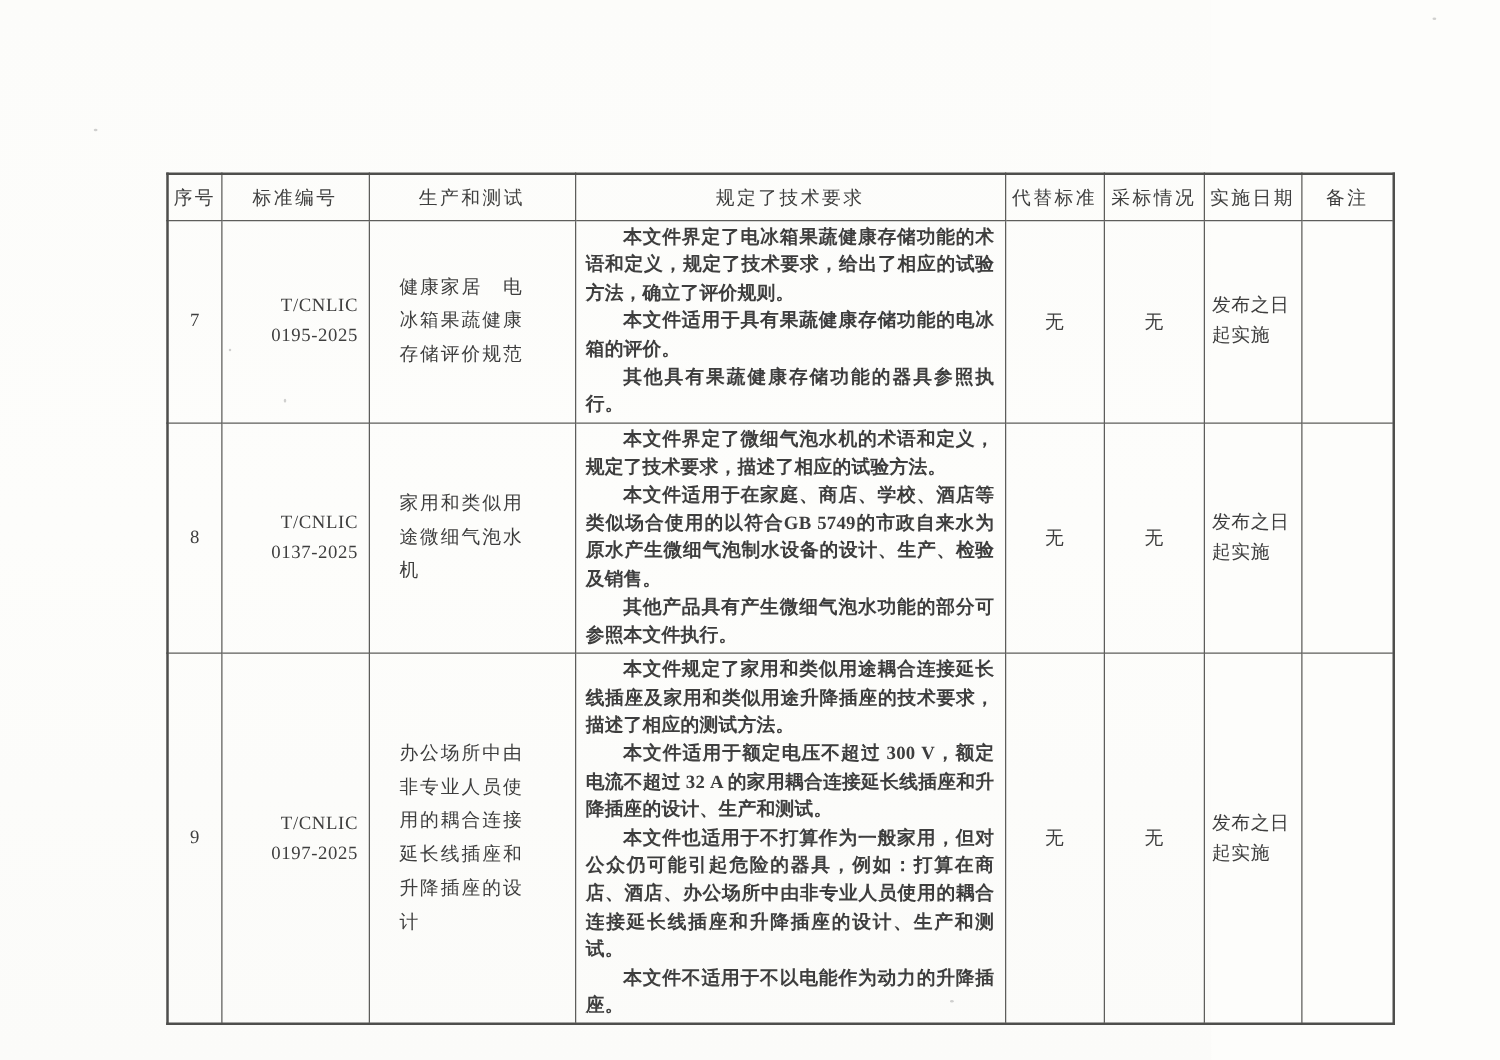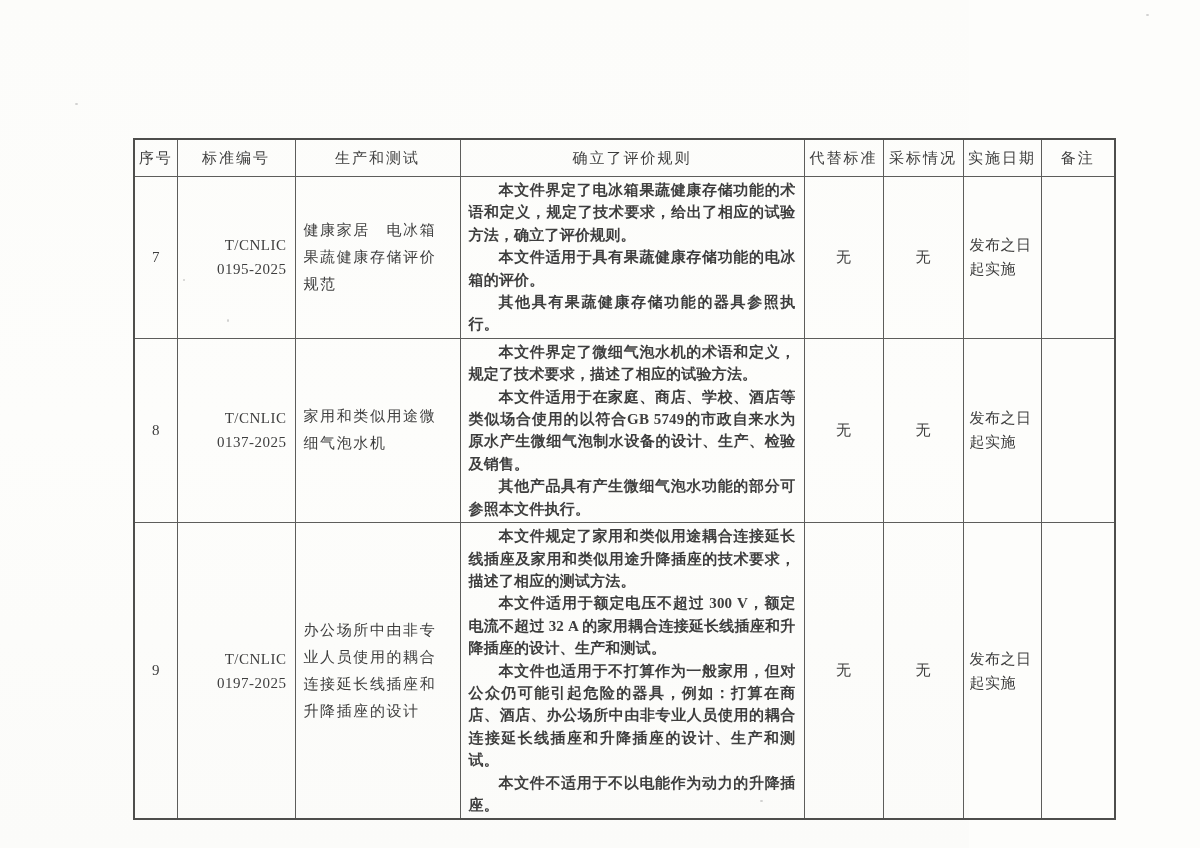--- a/index.html
+++ b/index.html
@@ -44,21 +44,21 @@
   td.c-index, td.c-small {
     text-align: center; vertical-align: middle;
   }
   td.c-code {
     text-align: right; vertical-align: middle;
     padding: 0 8px; line-height: 24px; letter-spacing: .5px;
     word-break: break-word;
   }
   td.c-name {
     text-align: left; vertical-align: middle;
-    padding: 0 8px; line-height: 27px; letter-spacing: 1.6px;
+    padding: 0 24px; line-height: 27px; letter-spacing: 1.6px;
   }
   td.c-content {
     text-align: left; vertical-align: top;
     padding: 2px 8px 2px 8px;
     font-weight: bold;
   }
   td.c-content p {
     margin: 0;
     text-indent: 2em;
     text-align: justify;
@@ -91,21 +91,21 @@
       <col style="width:79px">
       <col style="width:80px">
       <col style="width:78px">
       <col style="width:74px">
     </colgroup>
     <thead>
       <tr>
         <th>序号</th>
         <th>标准编号</th>
         <th>生产和测试</th>
-        <th>确立了评价规则</th>
+        <th>规定了技术要求</th>
         <th>代替标准</th>
         <th>采标情况</th>
         <th>实施日期</th>
         <th>备注</th>
       </tr>
     </thead>
     <tbody>
       <tr class="row-7">
         <td class="c-index">7</td>
         <td class="c-code">T/CNLIC 0195-2025</td>

